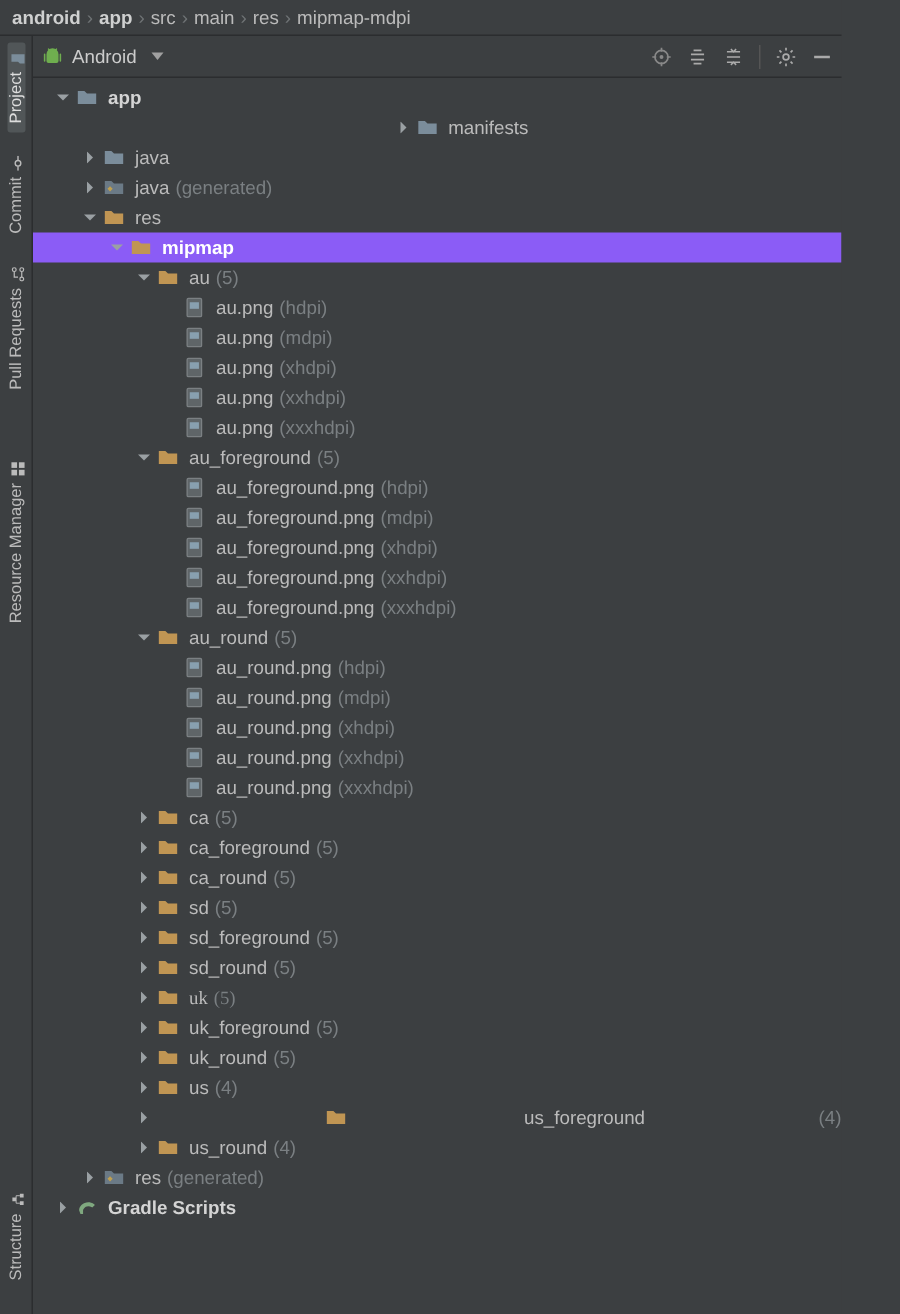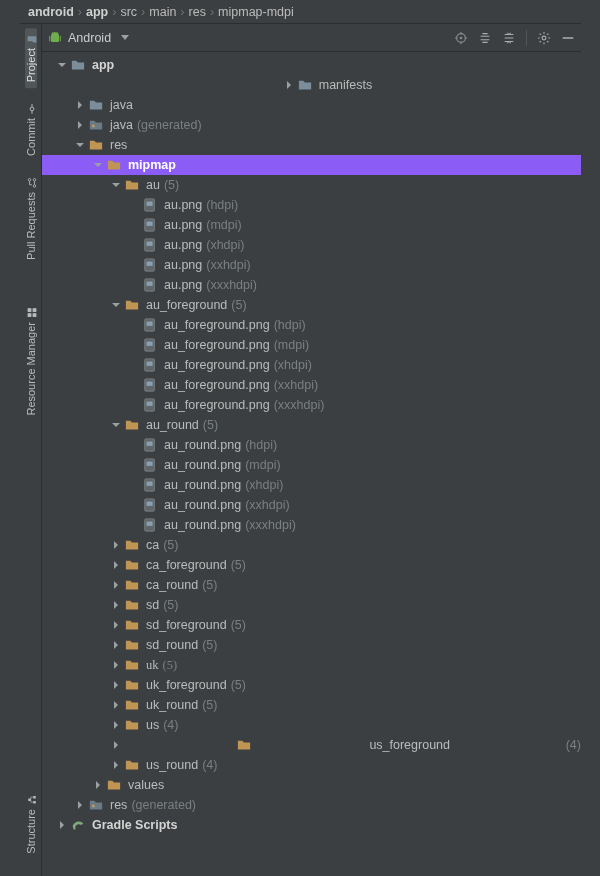--- a/index.html
+++ b/index.html
@@ -1,17 +1,17 @@
 <!DOCTYPE html>
 <html><head>
 <meta charset="utf-8">
 <style>
   * { box-sizing: border-box; margin: 0; padding: 0; }
   html, body { width: 600px; height: 876px; background:#3c3f41; font-family: "Segoe UI", "Helvetica Neue", Arial, sans-serif; font-size:12.5px; color:#bbbbbb; overflow:hidden; }
-  .root { width:561px; height:876px; background:#3c3f41; position:relative;margin-left:20px; }
+  .root { width:561px; height:876px; background:#3c3f41; position:relative; }
 
   
   .crumbs { height:24px; display:flex; align-items:center; padding:0 8px; border-bottom:1px solid #2b2d2f; }
   .crumb { color:#bbbbbb; cursor:pointer; }
   .crumb.strong { color:#cfd0d0; font-weight:600; }
   .crumb-sep { margin:0 4px; color:#6f7375; }
 
   
   .gutter { position:absolute; top:24px; bottom:0; left:0; width:22px; background:#3c3f41; border-right:1px solid #2b2d2f; display:flex; flex-direction:column; align-items:center; padding-top:4px; gap:10px; }
   .vtab { writing-mode: vertical-rl; transform: rotate(180deg); color:#bbbbbb; font-size:11px; cursor:pointer; padding:6px 0; white-space:nowrap; display:flex; align-items:center; gap:4px;}
@@ -598,33 +598,20 @@
             </svg>
           </span>
           <span class="ico">
             <svg viewBox="0 0 16 16">
               <path class="folder-res" d="M1 3h5l2 2h7v8H1z"></path>
             </svg>
           </span>
           <span class="lbl">us_round</span>
           <span class="dim">(4)</span>
         </div>
-        <div class="row" style="padding-left: 50px;">
-          <span class="tw">
-            <svg viewBox="0 0 8 8">
-              <path d="M2 0l4 4-4 4z" fill="#9aa0a3"></path>
-            </svg>
-          </span>
-          <span class="ico">
-            <svg viewBox="0 0 16 16">
-              <path class="folder-res" d="M1 3h5l2 2h7v8H1z"></path>
-            </svg>
-          </span>
-          <span class="lbl">values</span>
-        </div>
         <div class="row" style="padding-left: 32px;">
           <span class="tw">
             <svg viewBox="0 0 8 8">
               <path d="M2 0l4 4-4 4z" fill="#9aa0a3"></path>
             </svg>
           </span>
           <span class="ico">
             <svg viewBox="0 0 16 16">
               <path fill="#6b7a86" d="M1 3h5l2 2h7v8H1z"></path>
               <path d="M3 9l2-2 2 2-2 2z" fill="#c0a050"></path>

